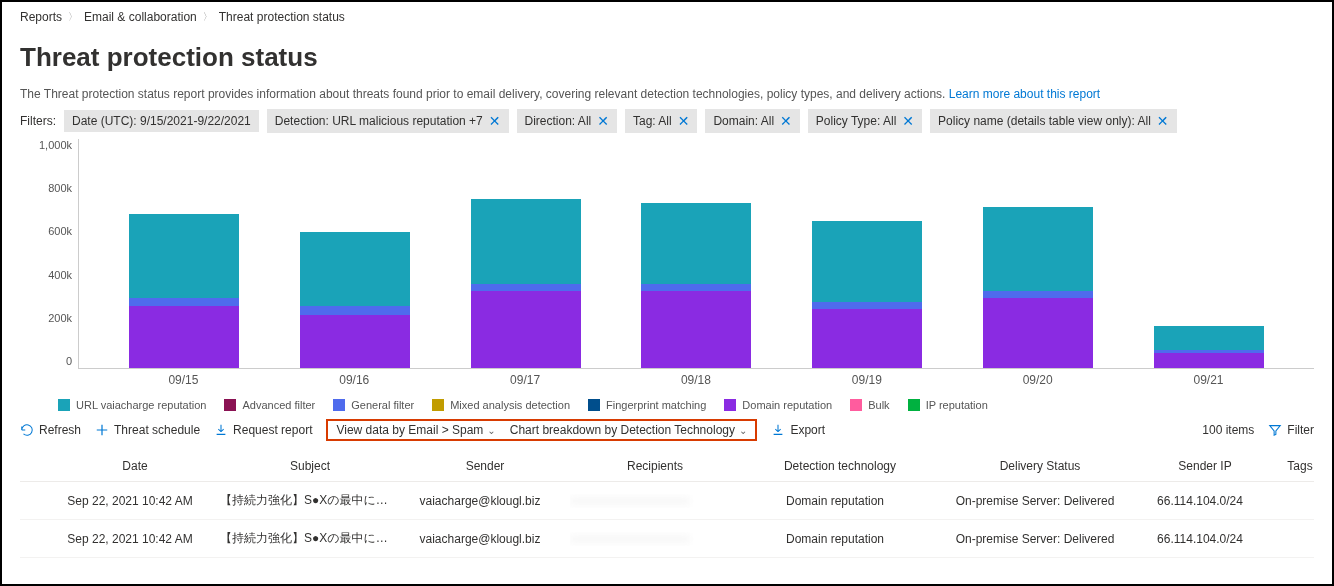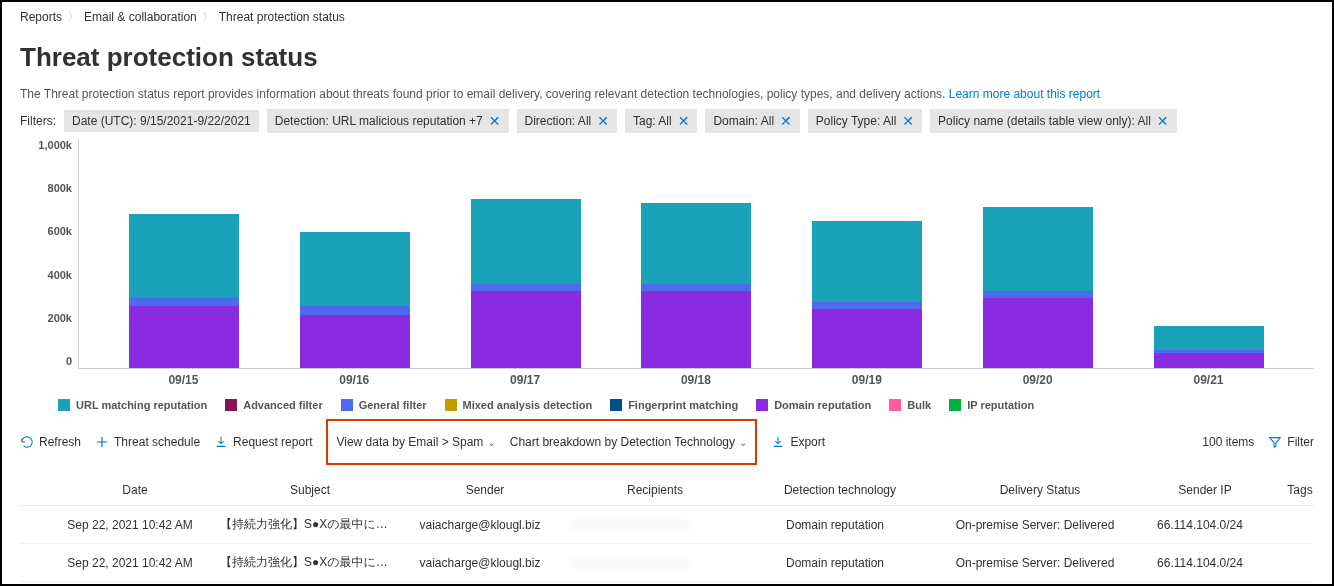--- a/index.html
+++ b/index.html
@@ -7,36 +7,36 @@
 .container { padding: 8px 18px 0 18px; }
 .breadcrumb { font-size: 12px; color: #323130; display: flex; align-items: center; gap: 6px; margin-bottom: 18px; }
 .breadcrumb .sep { color: #999; font-size: 10px; }
 h1 { font-size: 26px; font-weight: 600; margin-bottom: 14px; }
 .desc { font-size: 12px; color: #555; margin-bottom: 8px; }
 .desc .link { color: #0078d4; cursor: pointer; }
 .filters { display: flex; align-items: center; gap: 8px; font-size: 12px; margin-bottom: 6px; flex-wrap: wrap; }
 .filters .label { color: #323130; }
 .chip { background: #e5e5e5; padding: 4px 8px; display: inline-flex; align-items: center; gap: 6px; cursor: pointer; font-size: 12px; }
 .chip .x { color: #0078d4; font-weight: 400; font-size: 14px; }
-.chart-wrap { padding-left: 10px; font-weight: bold; }
+.chart-wrap { padding-left: 10px; }
 .chart-area { display: flex; height: 230px; margin-top: 4px; }
 .y-axis { width: 48px; display: flex; flex-direction: column; justify-content: space-between; align-items: flex-end; font-size: 11px; color: #555; padding-right: 6px; padding-bottom: 2px; }
 .plot { flex: 1; position: relative; border-left: 1px solid #ccc; border-bottom: 1px solid #ccc; display: flex; align-items: flex-end; justify-content: space-around; padding: 0 20px; }
 .bar-col { width: 110px; display: flex; flex-direction: column-reverse; align-items: stretch; }
 .seg { width: 100%; }
 .x-axis { margin-left: 48px; display: flex; justify-content: space-around; padding: 4px 20px 0 20px; font-size: 12px; color: #555; }
 .x-axis span { width: 110px; text-align: center; }
 .legend { display: flex; gap: 18px; flex-wrap: wrap; font-size: 11px; color: #555; margin: 12px 0 8px 28px; align-items: center; }
 .legend-item { display: flex; align-items: center; gap: 6px; }
 .sw { width: 12px; height: 12px; display: inline-block; }
 .toolbar { display: flex; align-items: center; gap: 14px; font-size: 12px; margin: 4px 0 10px 0; }
 .tool-btn { display: inline-flex; align-items: center; gap: 5px; cursor: pointer; color: #323130; }
 .tool-btn svg { width: 14px; height: 14px; }
 .icon-blue { stroke: #0078d4; fill: none; }
-.dropdown-box { border: 2px solid #d83b01; padding: 14px 8px; display: inline-flex; gap: 14px; align-items: center; }
+.dropdown-box { border: 2px solid #d83b01; padding: 2px 8px; display: inline-flex; gap: 14px; align-items: center; }
 .dd-item { display: inline-flex; align-items: center; gap: 4px; cursor: pointer; }
 .chev { font-size: 10px; color: #666; }
 .spacer { flex: 1; }
 .items-count { font-size: 12px; color: #323130; }
 .table { width: 100%; margin-top: 4px; }
 .thead, .trow { display: grid; grid-template-columns: 170px 180px 170px 170px 200px 200px 130px 60px; align-items: center; font-size: 12px; text-align: center; }
 .thead { color: #323130; font-weight: 400; border-bottom: 1px solid #edebe9; padding: 8px 0 8px 30px; }
 .trow { padding: 10px 0 10px 30px; border-bottom: 1px solid #f3f2f1; color: #323130; }
 .trow .cell { white-space: nowrap; overflow: hidden; text-overflow: ellipsis; padding-right: 10px; }
 .redacted { background: linear-gradient(#fff,#f6f6f6,#fff); filter: blur(3px); height: 14px; width: 120px; border-radius: 2px; }
@@ -145,21 +145,21 @@
         <span>09/16</span>
         <span>09/17</span>
         <span>09/18</span>
         <span>09/19</span>
         <span>09/20</span>
         <span>09/21</span>
       </div>
     <div class="legend" id="legend">
         <span class="legend-item">
           <span class="sw" style="background: rgb(26, 163, 184);"></span>
-          <span>URL matching reputation</span>
+          <span>URL vaiacharge reputation</span>
         </span>
         <span class="legend-item">
           <span class="sw" style="background: rgb(138, 18, 83);"></span>
           <span>Advanced filter</span>
         </span>
         <span class="legend-item">
           <span class="sw" style="background: rgb(79, 107, 237);"></span>
           <span>General filter</span>
         </span>
         <span class="legend-item">

